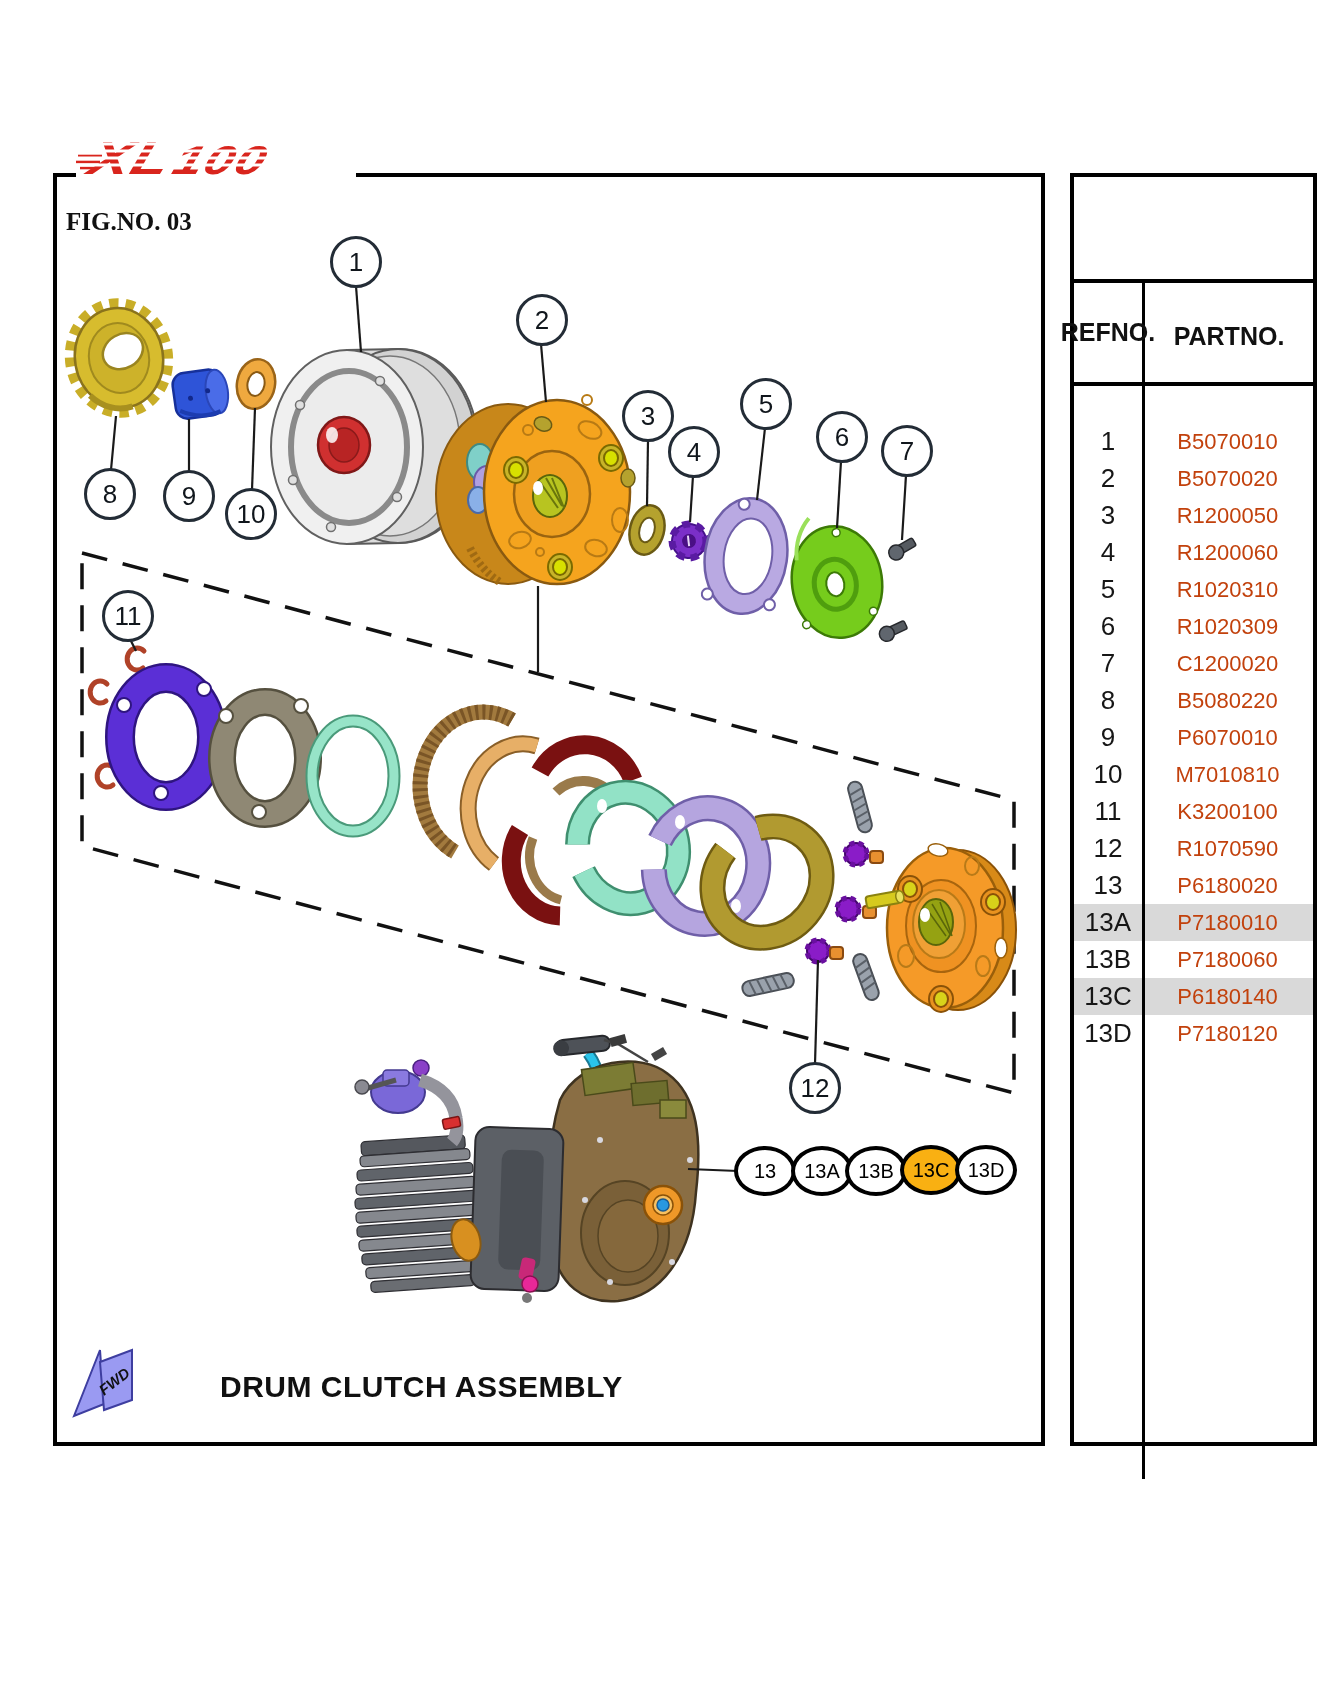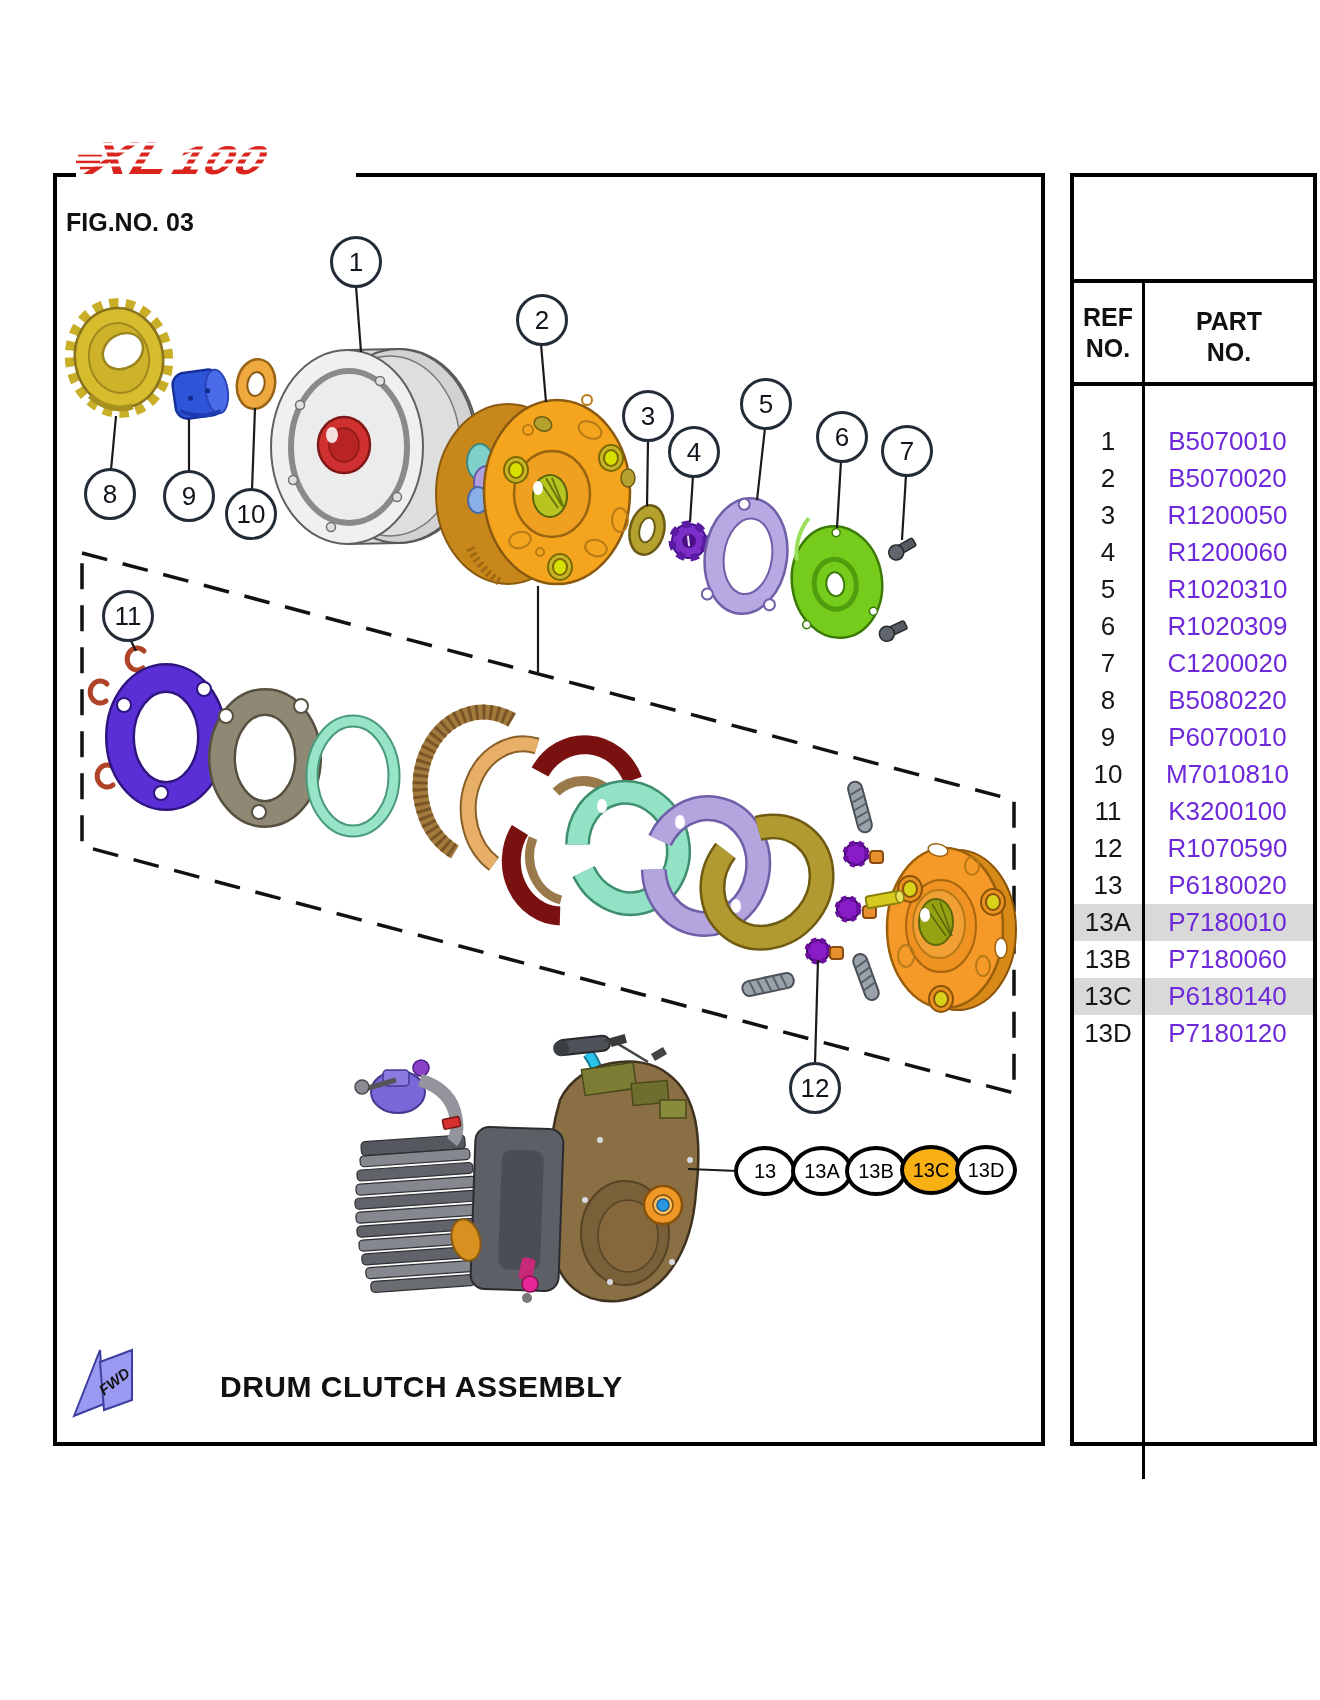--- a/index.html
+++ b/index.html
@@ -6,21 +6,21 @@
   body{
     width:1320px;height:1700px;position:relative;background:#fff;
     font-family:"Liberation Sans", sans-serif;overflow:hidden;color:#111;
   }
   .main-box{
     position:absolute;left:53px;top:173px;width:992px;height:1273px;
     border:4px solid #000;box-sizing:border-box;background:#fff;z-index:0;
   }
   #diagram{position:absolute;left:0;top:0;z-index:1;pointer-events:none;}
   .fig-label{
-    position:absolute;left:66px;top:208px;font-size:25px;font-weight:bold;z-index:2;
+    position:absolute;left:66px;top:208px;font-size:25px;font-weight:bold;z-index:2;font-family:Liberation Serif, serif;
   }
   .assembly-title{
     position:absolute;left:220px;top:1370px;width:520px;
     font-size:30px;font-weight:bold;letter-spacing:.5px;z-index:2;
   }
   #logo-svg{position:absolute;left:76px;top:134px;z-index:3;}
   
   .callout{
     position:absolute;width:46px;height:46px;border:3px solid #232c36;border-radius:50%;
     background:#fff;display:flex;align-items:center;justify-content:center;
@@ -30,30 +30,30 @@
     width:54px;height:42px;border:4px solid #000;font-size:20px;color:#000;border-radius:50%;
   }
   .callout.oval.hl{background:#F9B012;}
   
   .table-box{
     position:absolute;left:1070px;top:173px;width:247px;height:1273px;
     border:4px solid #000;box-sizing:border-box;background:#fff;
   }
   .t-empty{height:102px;border-bottom:4px solid #000;}
   .t-head{height:103px;border-bottom:4px solid #000;display:flex;box-sizing:border-box;}
-  .t-head .hcol{display:flex;flex-direction:column;justify-content:center;align-items:center;
+  .t-head .hcol{display:flex;flex-direction:row;justify-content:center;align-items:center;
     font-weight:bold;font-size:25px;line-height:31px;}
   .t-head .hcol.ref{width:68px;border-right:3px solid #000;}
   .t-head .hcol.part{flex:1;margin-top:8px;}
   .t-body{position:relative;height:1056px;padding-top:37px;box-sizing:content-box;}
   .t-divider{position:absolute;left:68px;top:0;bottom:0;width:3px;background:#000;}
   .t-row{height:37px;display:flex;align-items:center;}
   .t-row.hl{background:#D9D9D9;}
   .t-row .ref{width:68px;text-align:center;font-size:26px;color:#161616;}
-  .t-row .part{flex:1;text-align:center;font-size:26px;color:#6d28d9;}
+  .t-row .part{flex:1;text-align:center;font-size:22px;color:#c2410c;}
 </style>
 </head>
 <body>
 
 <div class="main-box"></div>
 
 <div class="table-box">
   <div class="t-empty"></div>
   <div class="t-head">
     <div class="hcol ref">

